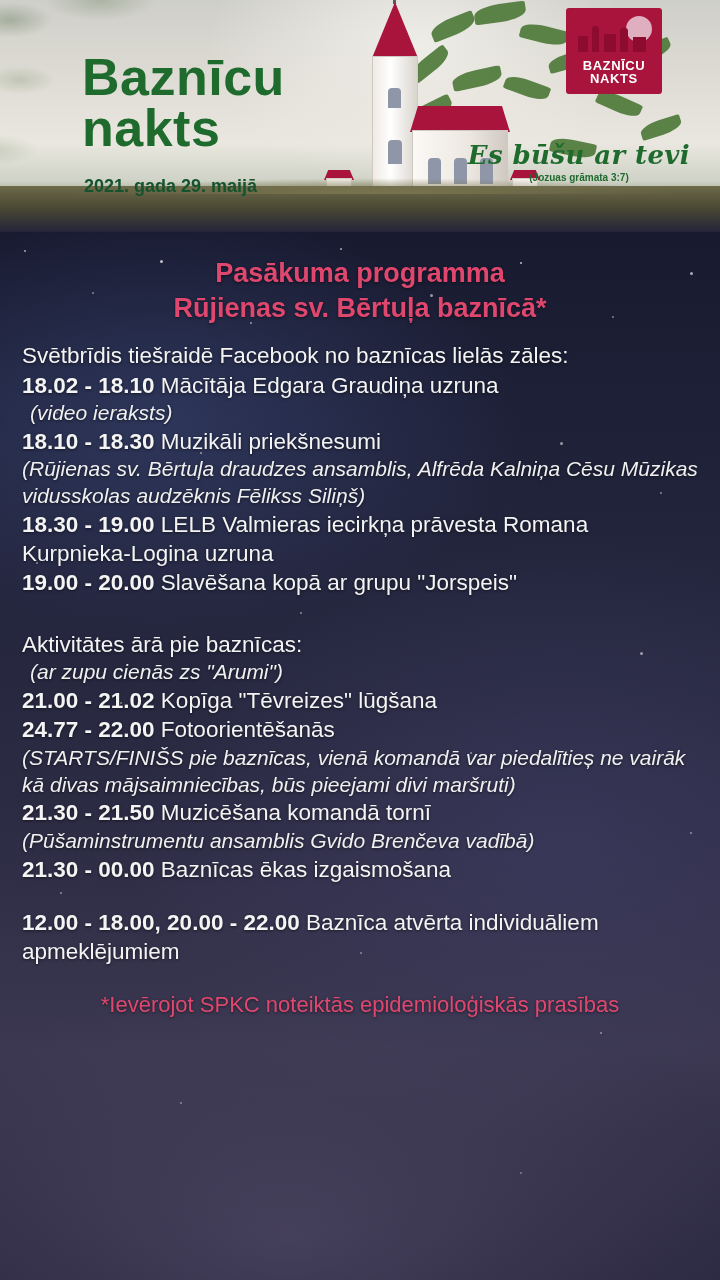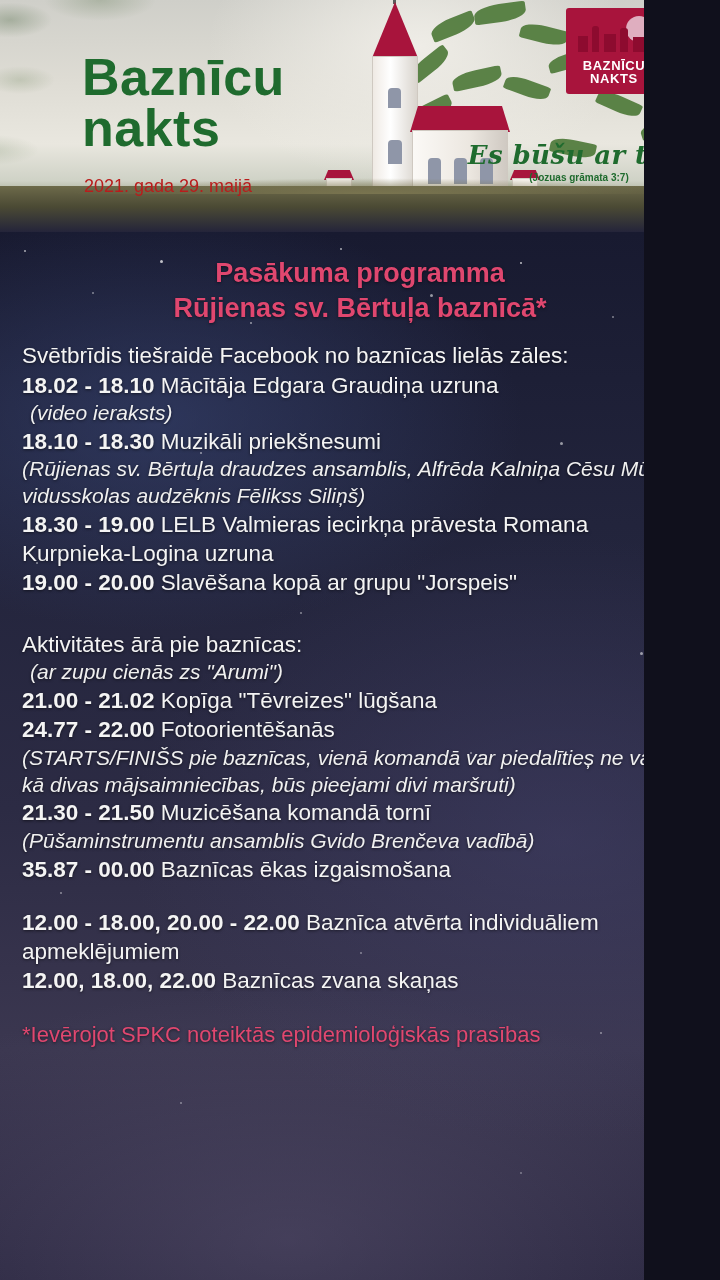--- a/index.html
+++ b/index.html
@@ -8,21 +8,21 @@
   }
   body {
     width: 720px;
     height: 1280px;
     font-family: "Liberation Sans", sans-serif;
     background: #10101c;
     overflow: hidden;
   }
   .poster {
     position: relative;
-    width: 644px;
+    width: 720px;
     height: 1280px;
     overflow: hidden;
   }
 
   
   .header {
     position: relative;
     width: 720px;
     height: 232px;
     overflow: hidden;
@@ -159,22 +159,22 @@
     line-height: 0.98;
     color: #1f6b2e;
     letter-spacing: 0.5px;
   }
   .header-title .l2 { display: block; }
   .header-date {
     position: absolute;
     left: 84px;
     top: 176px;
     font-size: 18px;
-    font-weight: normal;
-    color: #b91c1c;
+    font-weight: bold;
+    color: #14532d;
   }
   .logo-badge {
     position: absolute;
     right: 58px;
     top: 8px;
     width: 96px;
     height: 86px;
     background: #a8143c;
     border-radius: 3px;
     color: #fff;
@@ -294,20 +294,21 @@
     text-shadow: 0 1px 3px rgba(0,0,0,0.55);
   }
   .it { }
   .gap { height: 24px; }
   .footnote {
     margin-top: 26px;
     font-size: 22px;
     color: #e0476f;
     font-weight: normal;
     text-shadow: 0 1px 3px rgba(0,0,0,0.5);
+    text-align: center;
   }
 </style>
 </head>
 <body>
 
 <div class="poster">
 
   <div class="header">
     <div class="header-sky"></div>
 
@@ -436,26 +437,25 @@
         <div class="note indent">(ar zupu cienās zs "Arumi")</div>
 
         <div class="line"><span class="t">21.00 - 21.02</span><span> Kopīga "Tēvreizes" lūgšana</span></div>
 
         <div class="line"><span class="t">24.77 - 22.00</span><span> Fotoorientēšanās</span></div>
         <div class="note">(STARTS/FINIŠS  pie baznīcas, vienā komandā var piedalītieș ne vairāk kā divas mājsaimniecības, būs pieejami divi maršruti)</div>
 
         <div class="line"><span class="t">21.30 - 21.50</span><span> Muzicēšana komandā tornī</span></div>
         <div class="note">(Pūšaminstrumentu ansamblis Gvido Brenčeva vadībā)</div>
 
-        <div class="line"><span class="t">35.87 - 00.00</span><span> Baznīcas ēkas izgaismošana</span></div>
+        <div class="line"><span class="t">21.30 - 00.00</span><span> Baznīcas ēkas izgaismošana</span></div>
       </div>
 
       <div class="gap"></div>
 
       <div class="block" style="margin-top:0;">
         <div class="line"><span class="t">12.00 - 18.00, 20.00 - 22.00</span><span> Baznīca atvērta individuāliem apmeklējumiem</span></div>
-        <div class="line"><span class="t">12.00, 18.00, 22.00</span><span> Baznīcas zvana skaņas</span></div>
       </div>
 
       <div class="footnote">*Ievērojot SPKC noteiktās epidemioloģiskās prasības</div>
     </div>
   </div>
 </div>
 
 </body></html>

